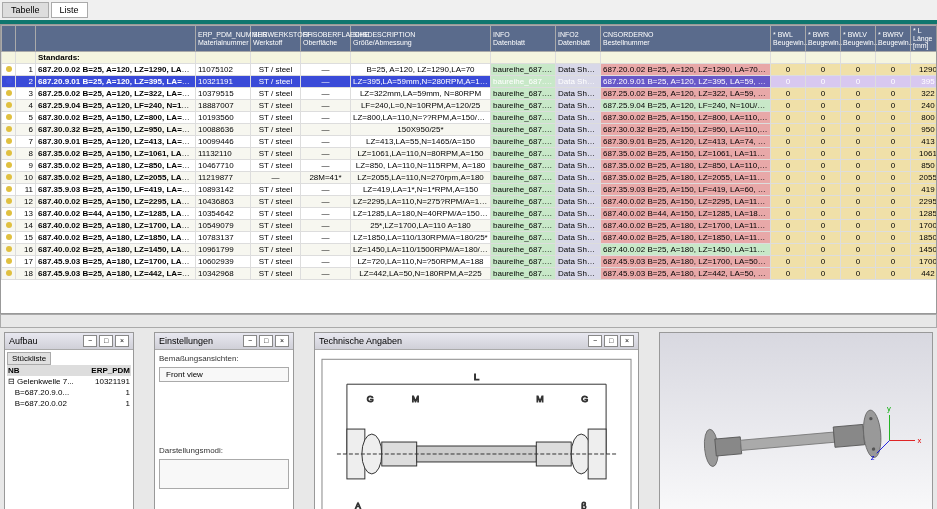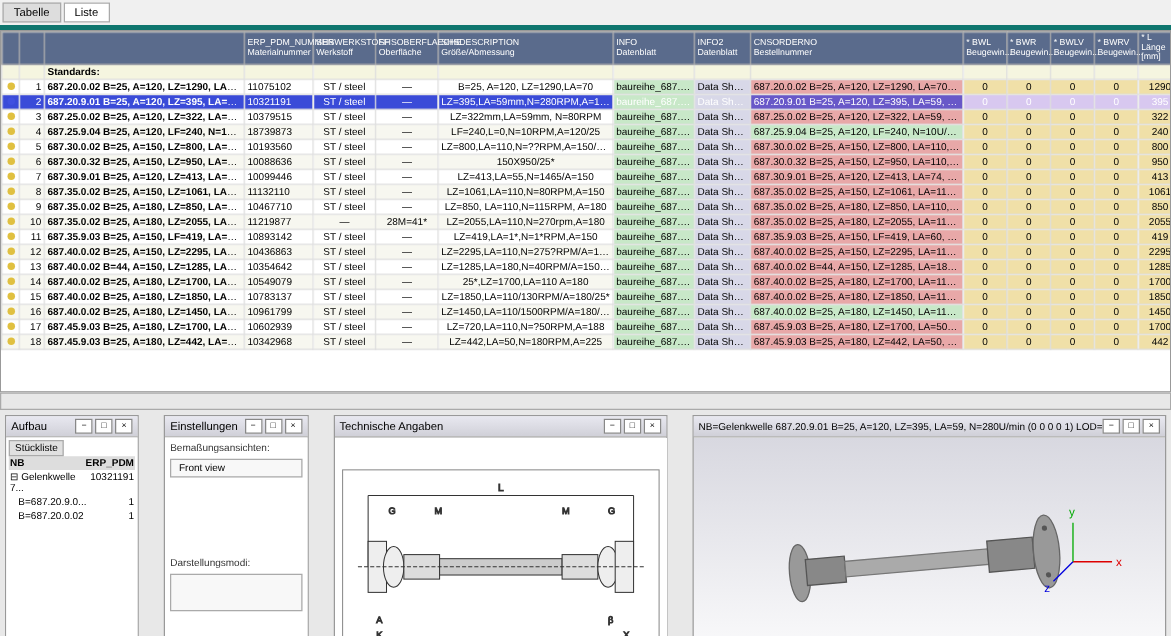--- a/index.html
+++ b/index.html
@@ -155,21 +155,21 @@
           <td class="col-n num">0</td>
           <td class="col-n num">0</td>
           <td class="col-n num">0</td>
           <td class="col-n num">0</td>
           <td class="col-l num">322</td>
         </tr>
         <tr class="row-alt">
           <td class="marker"><span class="bullet"></span></td>
           <td class="rownum">4</td>
           <td class="col-desc"><b>687.25.9.04 B=25, A=120, LF=240, N=10U/min</b></td>
-          <td class="col-erp">18739873</td>
+          <td class="col-erp">18887007</td>
           <td class="col-ws" style="text-align:center">ST / steel</td>
           <td class="col-ob" style="text-align:center">—</td>
           <td class="col-shs" style="text-align:center">LF=240,L=0,N=10RPM,A=120/25</td>
           <td class="col-info info">baureihe_687.pdf</td>
           <td class="col-info2 info2">Data Sheet</td>
           <td class="col-cns cns green">687.25.9.04 B=25, A=120, LF=240, N=10U/min</td>
           <td class="col-n num">0</td>
           <td class="col-n num">0</td>
           <td class="col-n num">0</td>
           <td class="col-n num">0</td>
@@ -502,28 +502,20 @@
         <text x="38" y="155" font-size="9" fill="#333">A</text>
         <text x="265" y="155" font-size="9" fill="#333">β</text>
         <text x="280" y="170" font-size="9" fill="#333">X</text>
         <text x="38" y="170" font-size="9" fill="#333">K</text>
       </g>
     </svg>
   </div>
 </div>
 
 <div class="panel p4">
-  <div class="panel-header">
-        <span class="title" style="font-size:8px;overflow:hidden;white-space:nowrap">NB=Gelenkwelle 687.20.9.01 B=25, A=120, LZ=395, LA=59, N=280U/min (0 0 0 0 1) LOD=</span>
-    <span class="btns">
-          <span class="btn">−</span>
-          <span class="btn">□</span>
-          <span class="btn">×</span>
-        </span>
-  </div>
   <div class="panel-body" style="padding:0">
     <div class="viewer3d">
       <svg width="100%" height="100%" viewBox="0 0 320 190">
         <g transform="translate(160,95) rotate(-5)">
           <ellipse cx="-100" cy="0" rx="8" ry="22" fill="#999" stroke="#666"></ellipse>
           <rect x="-95" y="-10" width="30" height="20" fill="#888" stroke="#555"></rect>
           <rect x="-65" y="-6" width="110" height="12" fill="#aaa" stroke="#777"></rect>
           <rect x="45" y="-12" width="35" height="24" fill="#888" stroke="#555"></rect>
           <ellipse cx="90" cy="0" rx="10" ry="28" fill="#999" stroke="#666"></ellipse>
           <circle cx="90" cy="-18" r="2" fill="#555"></circle>

